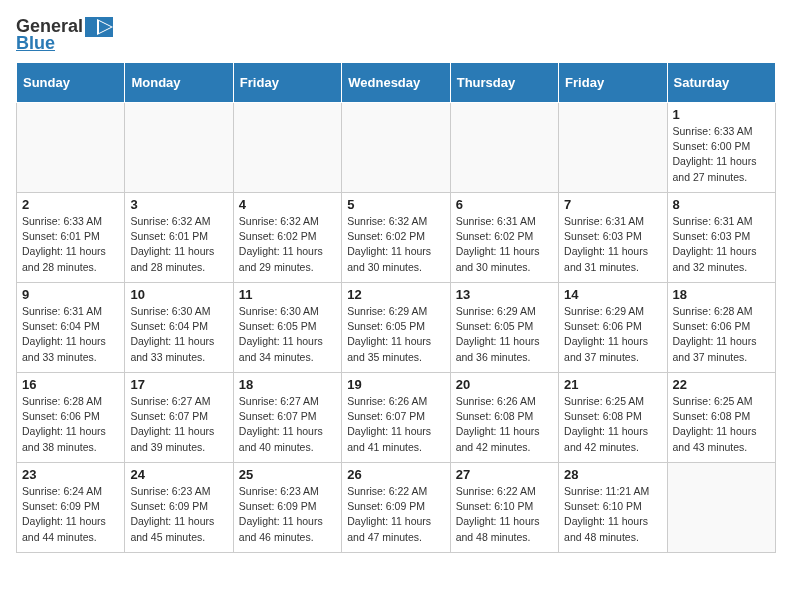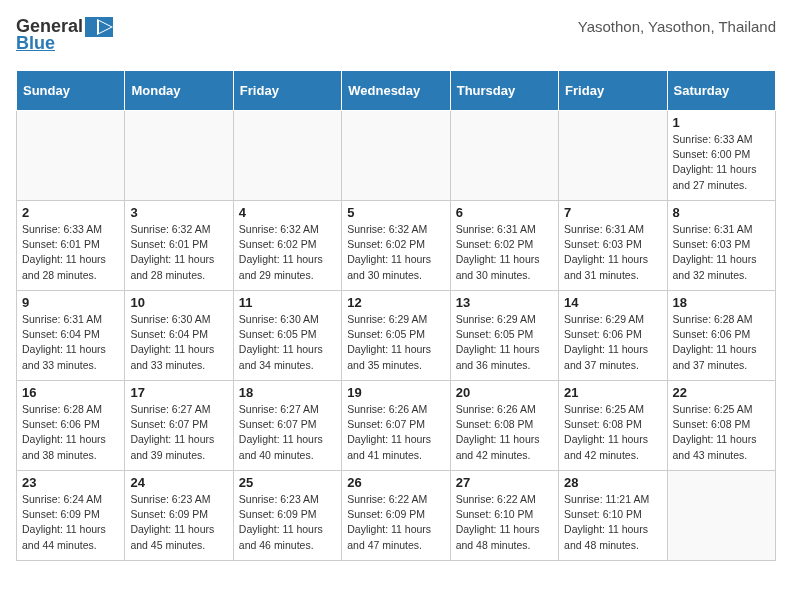--- a/index.html
+++ b/index.html
@@ -7,21 +7,21 @@
       font-family: Arial, sans-serif;
       background: #fff;
       width: 792px;
       min-height: 612px;
       padding: 16px;
     }
     .header {
       display: flex;
       align-items: flex-start;
       justify-content: space-between;
-      margin-bottom: 16px;
+      margin-bottom: 8px;
     }
     .logo {
       display: flex;
       align-items: center;
       gap: 4px;
     }
     .logo-text-general { font-size: 18px; font-weight: bold; color: #333; }
     .logo-text-blue { font-size: 18px; font-weight: bold; color: #2a7ab5; text-decoration: underline; }
     .logo-flag {
       width: 28px;
@@ -82,21 +82,20 @@
           <rect width="28" height="20" fill="#2a7ab5"></rect>
           <polygon points="20,0 28,10 20,20" fill="#2a7ab5"></polygon>
           <polygon points="12,2 28,10 12,18" fill="#fff"></polygon>
           <polygon points="14,4 26,10 14,16" fill="#2a7ab5"></polygon>
         </svg>
       </div>
       <span class="logo-text-blue" style="margin-top:-4px">Blue</span>
     </div>
   </div>
   <div class="title-block">
-    <div class="title-location">Yasothon, Yasothon, Thailand</div>
   </div>
 </div>
 
 <table class="calendar">
   <thead>
     <tr id="dow-row">
         <th>Sunday</th>
         <th>Monday</th>
         <th>Friday</th>
         <th>Wednesday</th>

